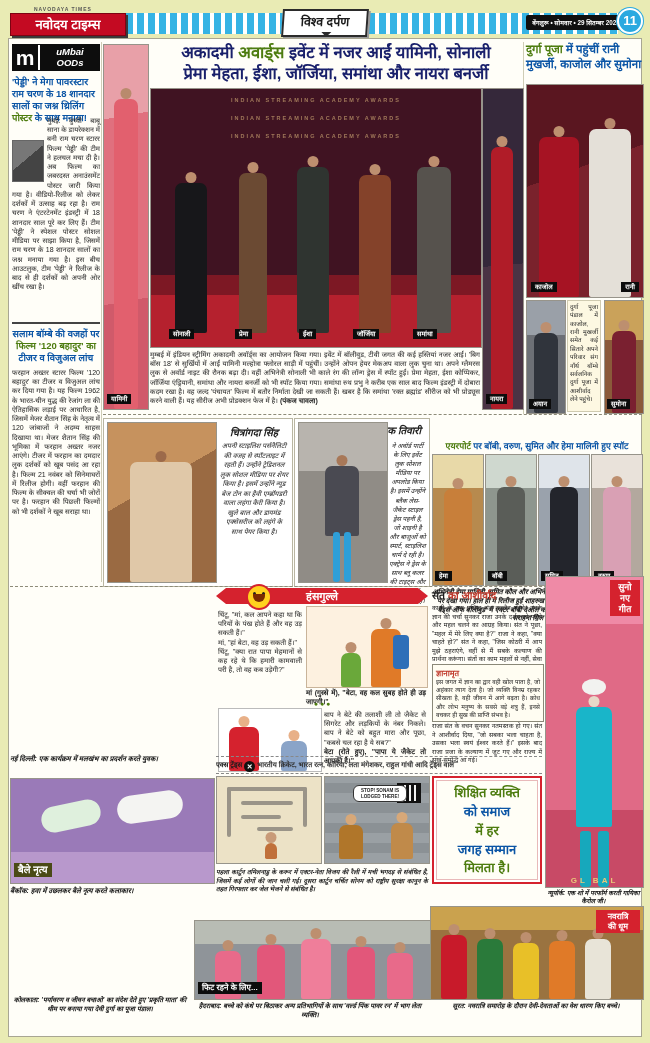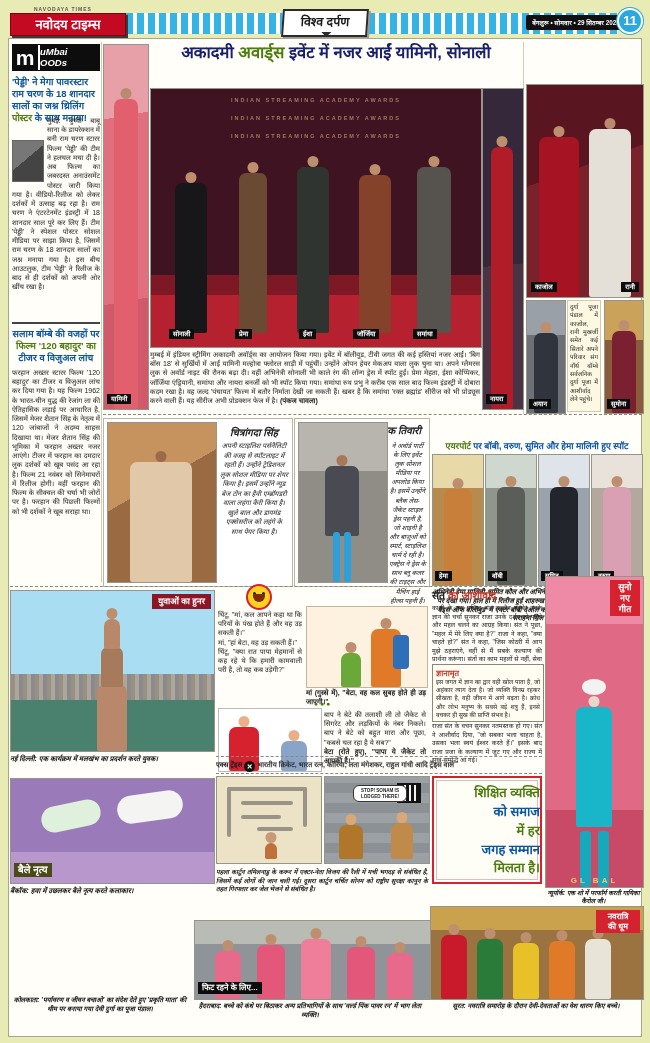--- a/index.html
+++ b/index.html
@@ -22,27 +22,27 @@
   .bx{position:absolute;background:#fff;border:1px solid #b9b6a2;}
   .sep{position:absolute;border-top:1px dashed #8d8b78;}
   .vr{position:absolute;border-left:1px solid #cfcdb6;}
   .ph{position:absolute;border:1px solid #97948a;overflow:hidden;}
   .pr{position:absolute;border-radius:7px 7px 2px 2px;background:var(--c,#555);}
   .pr:before{content:"";position:absolute;left:50%;top:-11px;transform:translateX(-50%);width:11px;height:11px;border-radius:50%;background:var(--h,#bd8f6f);}
   .backrow{position:absolute;left:0;width:100%;text-align:center;font-size:5.5px;letter-spacing:2px;color:rgba(224,186,126,.6);white-space:nowrap;overflow:hidden;font-weight:700;}
   
   .mmlogo{position:absolute;left:12px;top:44px;width:88px;height:27px;background:#0d0d0d;color:#fff;display:flex;align-items:center;}
   .mmlogo .m{width:26px;font-size:21px;font-weight:700;text-align:center;border-right:2px solid #fff;line-height:25px;}
-  .mmlogo .t{flex:1;text-align:left;font-weight:700;font-style:italic;font-size:9.5px;line-height:1.15;}
+  .mmlogo .t{flex:1;text-align:center;font-weight:700;font-style:italic;font-size:9.5px;line-height:1.15;}
   .h-left{font-size:9.5px;font-weight:700;line-height:1.25;}
   .joke-banner{position:absolute;left:216px;top:588px;width:212px;height:16px;background:#d5222e;color:#fff;font-weight:700;font-size:11px;text-align:center;line-height:16px;clip-path:polygon(0 50%,10px 0,calc(100% - 10px) 0,100% 50%,calc(100% - 10px) 100%,10px 100%);}
   .emoji{position:absolute;left:246px;top:584px;width:22px;height:22px;border-radius:50%;background:#ffd21e;border:2px solid #d5222e;z-index:3;}
   .emoji:before{content:"";position:absolute;left:5px;top:6px;width:3px;height:3px;border-radius:50%;background:#222;box-shadow:9px 0 0 #222;}
   .emoji:after{content:"";position:absolute;left:5px;top:8px;width:12px;height:8px;border-radius:0 0 12px 12px;background:#7a2c00;}
-  .quote-box{position:absolute;left:432px;top:776px;width:110px;height:108px;background:#fffef6;border:2px solid #d5222e;box-shadow:inset 0 0 0 2px #fff,inset 0 0 0 3px #e8b9b9;text-align:right;padding-top:6px;box-sizing:border-box;}
+  .quote-box{position:absolute;left:432px;top:776px;width:110px;height:108px;background:#fffef6;border:2px solid #d5222e;box-shadow:inset 0 0 0 2px #fff,inset 0 0 0 3px #e8b9b9;text-align:center;padding-top:6px;box-sizing:border-box;}
   .quote-box div{font-size:13px;font-weight:700;line-height:1.45;}
   .xcircle{display:inline-block;width:11px;height:11px;border-radius:50%;background:#111;color:#fff;font-size:7px;line-height:11px;text-align:center;font-weight:700;vertical-align:-2px;}
   .bubble{position:absolute;background:#fff;border:1px solid #333;border-radius:6px;font-size:4.6px;font-weight:700;color:#222;padding:2px 3px;line-height:1.25;text-align:center;}
   .chip-red{background:#d5222e;color:#fff;font-weight:700;text-align:center;position:absolute;}
   .gyan{border:1px solid #8a8878;padding:2px 3px;background:#fffdf2;}
 </style>
 </head>
 <body>
 
 <div class="page">
@@ -78,20 +78,21 @@
     <div class="rd">फिल्म '120 बहादुर' का</div>
     <div class="bl">टीजर व विजुअल लांच</div>
   </div>
   <div class="abs bt" style="left:12px;top:368px;width:88px;height:212px;">फरहान अख्तर स्टारर फिल्म '120 बहादुर' का टीजर व विजुअल लांच कर दिया गया है। यह फिल्म 1962 के भारत-चीन युद्ध की रेजांग ला की ऐतिहासिक लड़ाई पर आधारित है, जिसमें मेजर शैतान सिंह के नेतृत्व में 120 जांबाजों ने अदम्य साहस दिखाया था। मेजर शैतान सिंह की भूमिका में फरहान अख्तर नजर आएंगे। टीजर में फरहान का दमदार लुक दर्शकों को खूब पसंद आ रहा है। फिल्म 21 नवंबर को सिनेमाघरों में रिलीज होगी। वहीं फरहान की फिल्म के सीक्वल की चर्चा भी जोरों पर है। फरहान की पिछली फिल्मों को भी दर्शकों ने खूब सराहा था।</div>
 
   <div class="vr" style="left:101px;top:42px;height:540px;"></div>
   <div class="vr" style="left:523px;top:42px;height:372px;"></div>
 
   <div class="abs" style="left:150px;top:42px;width:372px;text-align:center;font-weight:700;font-size:16.5px;line-height:1.25;">
     <span class="nv">अकादमी </span><span class="rd">अवार्ड्स</span><span class="nv"> इवेंट में नजर आईं यामिनी, सोनाली</span>
+    <div class="nv">प्रेमा मेहता, ईशा, जॉर्जिया, समांथा और नायरा बनर्जी</div>
   </div>
 
   <div class="ph" style="left:103px;top:44px;width:44px;height:364px;background:
     radial-gradient(circle at 30% 30%, rgba(255,255,255,.35) 0 2px, transparent 3px),
     radial-gradient(circle at 70% 60%, rgba(255,255,255,.3) 0 2px, transparent 3px),
     linear-gradient(170deg,#e8a0a8 0 20%,#e0707e 20% 70%,#d05a6a 70% 100%);">
     <i class="pr" style="left:10px;bottom:0;width:24px;height:310px;--c:#e2606e;--h:#b98a6d;"></i>
     <span class="lb" style="left:3px;bottom:5px;">यामिनी</span>
   </div>
 
@@ -114,20 +115,24 @@
   <div class="ph" style="left:482px;top:88px;width:40px;height:320px;background:linear-gradient(175deg,#35283a 0 55%,#4a3344 55% 100%);">
     <i class="pr" style="left:8px;bottom:0;width:22px;height:262px;--c:#b01c28;"></i>
     <span class="lb" style="left:3px;bottom:5px;">नायरा</span>
   </div>
 
   <div class="abs bt" style="left:150px;top:350px;width:330px;">
     <span>मुम्बई में इंडियन स्ट्रीमिंग अकादमी अवॉर्ड्स का आयोजन किया गया। इवेंट में बॉलीवुड, टीवी जगत की कई हस्तियां नजर आईं। 'बिग बॉस 18' से सुर्खियों में आईं यामिनी मल्होत्रा फ्लोरल साड़ी में पहुंचीं। उन्होंने ओपन हेयर मेकअप वाला लुक चुना था। अपने ग्लैमरस लुक से अवॉर्ड नाइट की रौनक बढ़ा दी। वहीं अभिनेत्री सोनाली भी काले रंग की लॉन्ग ड्रेस में स्पॉट हुईं। प्रेमा मेहता, ईशा कोप्पिकर, जॉर्जिया एंड्रियानी, समांथा और नायरा बनर्जी को भी स्पॉट किया गया। समांथा रुथ प्रभु ने करीब एक साल बाद फिल्म इंडस्ट्री में दोबारा कदम रखा है। वह जल्द 'पंचायत' फिल्म में बतौर निर्माता देखी जा सकती हैं। खबर है कि समांथा 'रक्त ब्रह्मांड' सीरीज को भी प्रोड्यूस करने वाली हैं। यह सीरीज अभी प्रोडक्शन फेज में है।</span>
     <span style="font-weight:700;">(पंकज चावला)</span>
   </div>
 
+  <div class="abs" style="left:526px;top:42px;width:116px;font-weight:700;font-size:11.5px;line-height:1.3;">
+    <span class="rd">दुर्गा पूजा</span><span class="bl"> में पहुंचीं रानी</span>
+    <div class="bl">मुखर्जी, काजोल और सुमोना</div>
+  </div>
   <div class="ph" style="left:526px;top:84px;width:116px;height:212px;background:linear-gradient(160deg,#5a1620 0 40%,#7a222c 40% 100%);">
     <i class="pr" style="left:12px;bottom:0;width:40px;height:160px;--c:#a61323;"></i>
     <i class="pr" style="left:62px;bottom:0;width:42px;height:168px;--c:#e4e0d8;--h:#b98a6d;"></i>
     <span class="lb" style="left:4px;bottom:5px;">काजोल</span>
     <span class="lb" style="right:4px;bottom:5px;">रानी</span>
   </div>
   <div class="ph" style="left:526px;top:300px;width:38px;height:112px;background:linear-gradient(#9aa0a8 0 30%,#6d7076 30% 100%);">
     <i class="pr" style="left:7px;bottom:0;width:24px;height:80px;--c:#30343c;"></i>
     <span class="lb" style="left:2px;bottom:4px;">अयान</span>
   </div>
@@ -175,29 +180,23 @@
     </div>
     <div class="ph" style="left:159px;top:14px;width:50px;height:130px;background:linear-gradient(#e9e2da 0 25%,#b3a89e 25% 100%);">
       <i class="pr" style="left:11px;bottom:0;width:28px;height:98px;--c:#d9a0b4;"></i>
       <span class="lb" style="left:2px;bottom:4px;">वरुण</span>
     </div>
     <div class="abs cap" style="left:0;top:148px;width:210px;font-size:6.8px;">अभिनेत्री हेमा मालिनी, सुमित कौल और अभिनेता बॉबी देओल, वरुण धवन को एयरपोर्ट पर देखा गया। हाल ही में रिलीज हुई शाहरुख खान के बेटे आर्यन खान की सीरीज 'द बैड्स ऑफ बॉलीवुड' में एक्टर बॉबी देओल को अपनी दमदार परफॉर्मेंस के लिए खूब सराहना मिल रही है।</div>
   </div>
 
   <div class="sep" style="left:10px;top:586px;width:632px;"></div>
 
-  <div class="ph" style="left:10px;top:590px;width:203px;height:160px;background:linear-gradient(#a9ddf2 0 52%,#d9d4c2 52% 68%,#49806e 68% 100%);">
-    <div class="abs" style="left:0;top:83px;width:100%;height:26px;background:repeating-linear-gradient(90deg,#7a7468 0 4px,#9a948a 4px 8px,#6a6a78 8px 12px);opacity:.7;"></div>
-    <i class="pr" style="left:86px;bottom:0;width:30px;height:66px;--c:#b9886a;"></i>
-    <i class="pr" style="left:90px;bottom:64px;width:22px;height:40px;--c:#a87a5c;"></i>
-    <i class="pr" style="left:93px;bottom:102px;width:16px;height:30px;--c:#b9886a;"></i>
-    <span class="lb" style="right:3px;top:3px;background:#8c1626;font-size:8.5px;padding:2px 6px;">युवाओं का हुनर</span>
-  </div>
   <div class="abs cap" style="left:10px;top:754px;width:203px;text-align:left;">नई दिल्ली: एक कार्यक्रम में मलखंभ का प्रदर्शन करते युवक।</div>
 
+  <div class="joke-banner">हंसगुल्ले</div>
   <div class="emoji"></div>
   <div class="abs bt" style="left:218px;top:610px;width:84px;">
     <div>चिंटू, "मां, कल आपने कहा था कि परियों के पंख होते हैं और वह उड़ सकती हैं।"</div>
     <div>मां, "हां बेटा, वह उड़ सकती हैं।"</div>
     <div>चिंटू, "क्या रात पापा मेहमानों से कह रहे थे कि हमारी कामवाली परी है, तो वह कब उड़ेगी?"</div>
   </div>
   <div class="ph" style="left:306px;top:606px;width:120px;height:80px;background:#fdf1e0;border:1px solid #c9b49a;">
     <i class="pr" style="left:64px;bottom:0;width:30px;height:58px;--c:#e07a28;"></i>
     <i class="abs" style="left:86px;bottom:18px;width:16px;height:34px;background:#2e6fb8;border-radius:4px;"></i>
     <i class="pr" style="left:34px;bottom:0;width:20px;height:34px;--c:#6aa83a;"></i>

